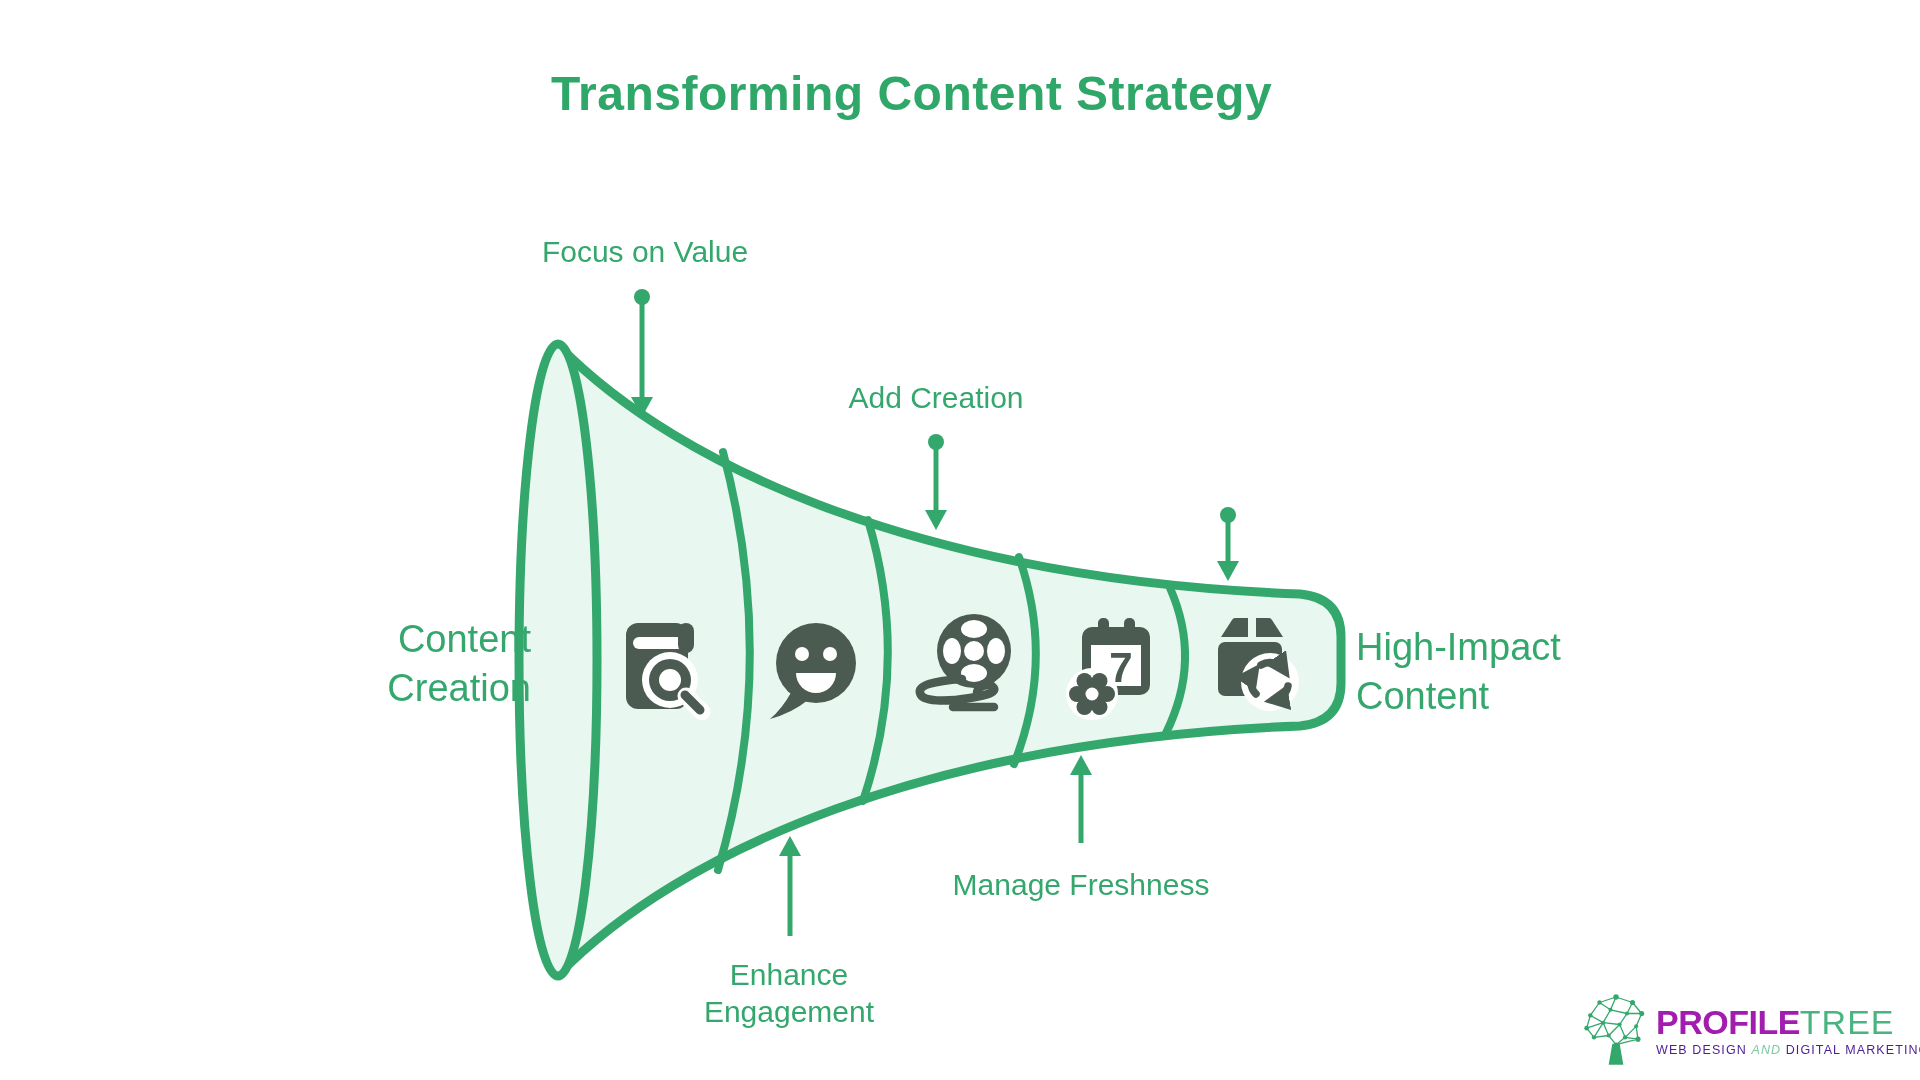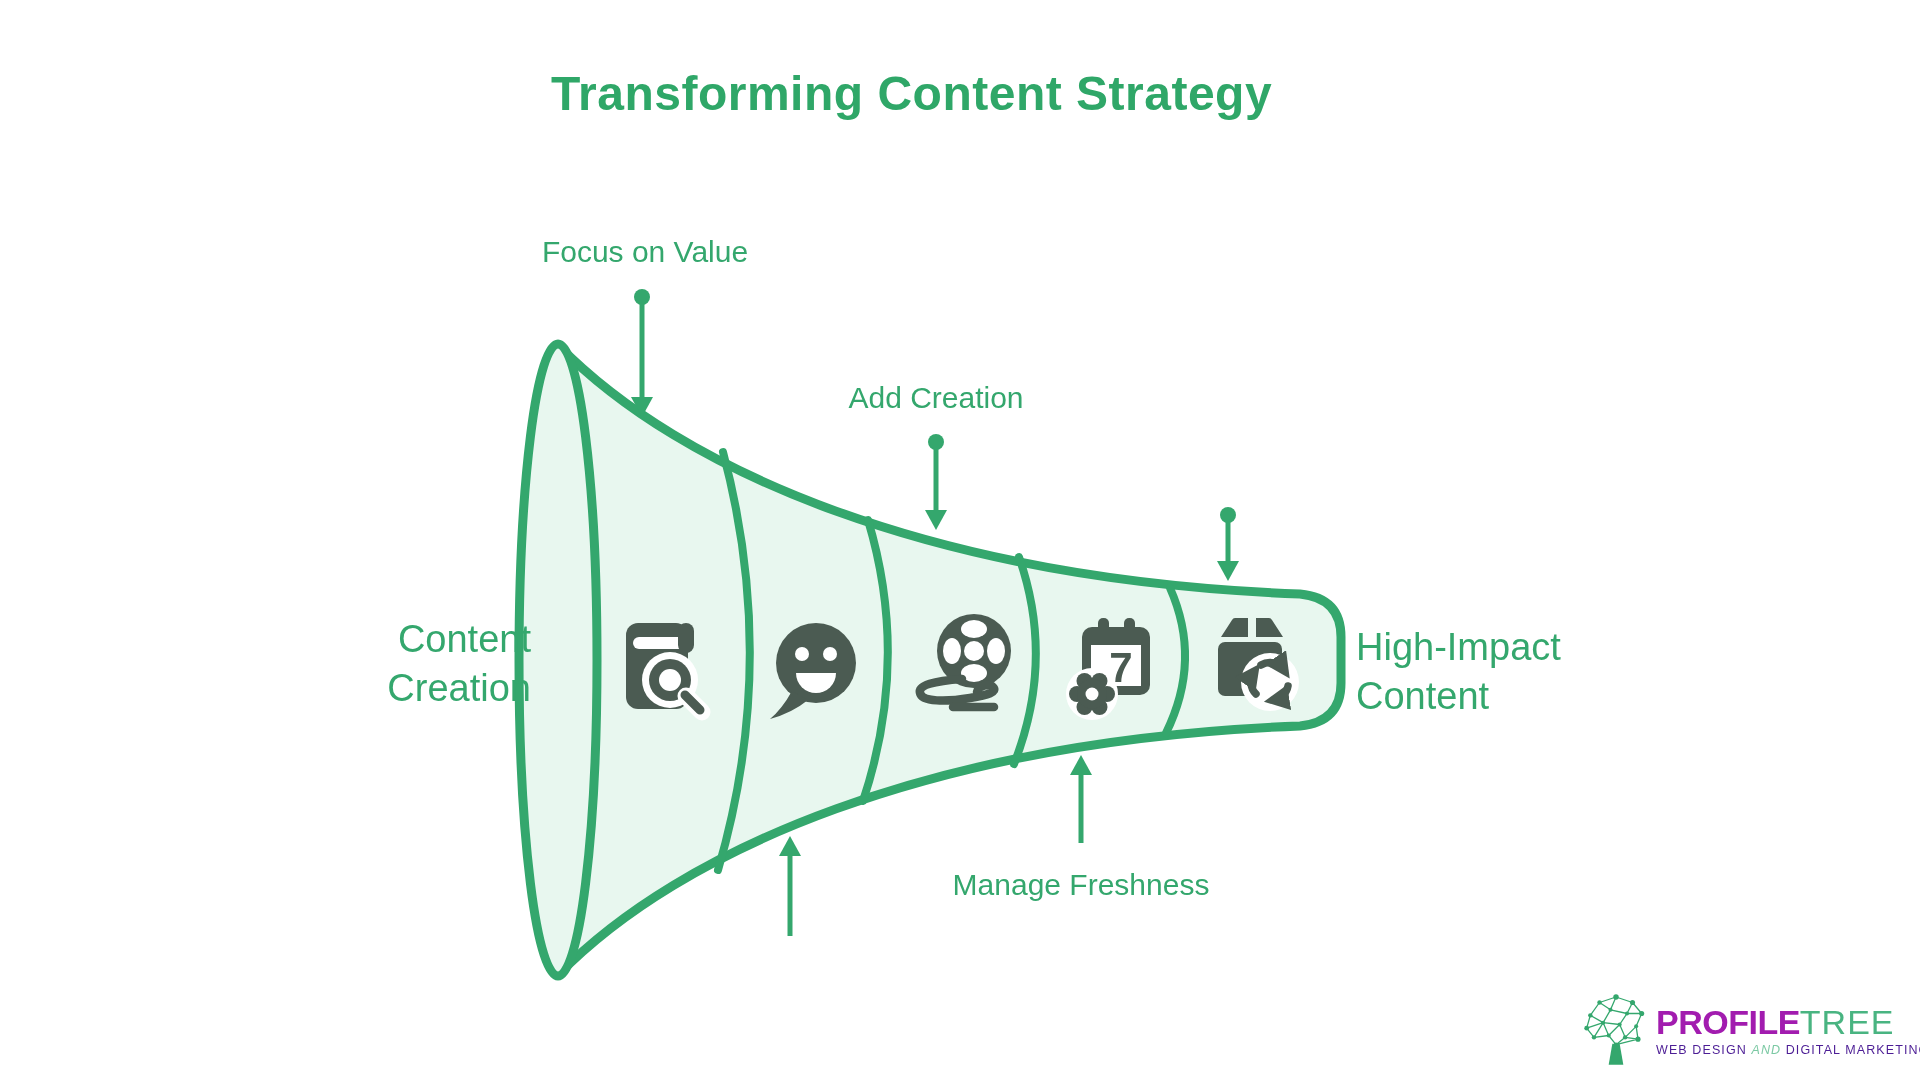--- a/index.html
+++ b/index.html
@@ -146,20 +146,21 @@
         <path d="M 53 55 A 17 17 0 0 1 76 60" stroke="#ffffff" stroke-width="15"></path>
         <path d="M 80 76 A 17 17 0 0 1 66 90" stroke="#ffffff" stroke-width="15"></path>
         <path d="M 48 84 A 17 17 0 0 1 46 62" stroke="#4b5b52" stroke-width="7.5" marker-end="url(#rh)"></path>
         <path d="M 53 55 A 17 17 0 0 1 76 60" stroke="#4b5b52" stroke-width="7.5" marker-end="url(#rh)"></path>
         <path d="M 80 76 A 17 17 0 0 1 66 90" stroke="#4b5b52" stroke-width="7.5" marker-end="url(#rh)"></path>
       </g>
     </g>
   </svg>
 
   <div class="stage-label" id="label-focus">Focus on Value</div>
+  <div class="stage-label" id="label-enhance">Enhance Engagement</div>
   <div class="stage-label" id="label-visuals">Add Creation</div>
   <div class="stage-label" id="label-manage">Manage Freshness</div>
 
   <div class="side-label" id="label-input">Content Creation</div>
   <div class="side-label" id="label-output">High-Impact Content</div>
 
   <div id="logo">
     <svg width="66" height="80" viewBox="0 0 72 80">
       <g stroke="#34a76d" stroke-width="1.4" fill="none">
         <path d="M36 4 L18 10 M36 4 L54 10 M36 4 L30 18 M18 10 L8 24 M18 10 L30 18 M54 10 L48 22 M54 10 L64 22 M30 18 L48 22 M30 18 L22 32 M8 24 L22 32 M8 24 L4 38 M48 22 L40 34 M64 22 L58 36 M64 22 L48 22 M4 38 L12 48 M22 32 L40 34 M22 32 L28 46 M40 34 L46 48 M40 34 L28 46 M58 36 L46 48 M58 36 L60 50 M12 48 L28 46 M28 46 L36 56 M46 48 L36 56 M46 48 L60 50 M4 38 L22 32 M12 48 L22 32 M60 50 L36 56"></path>

